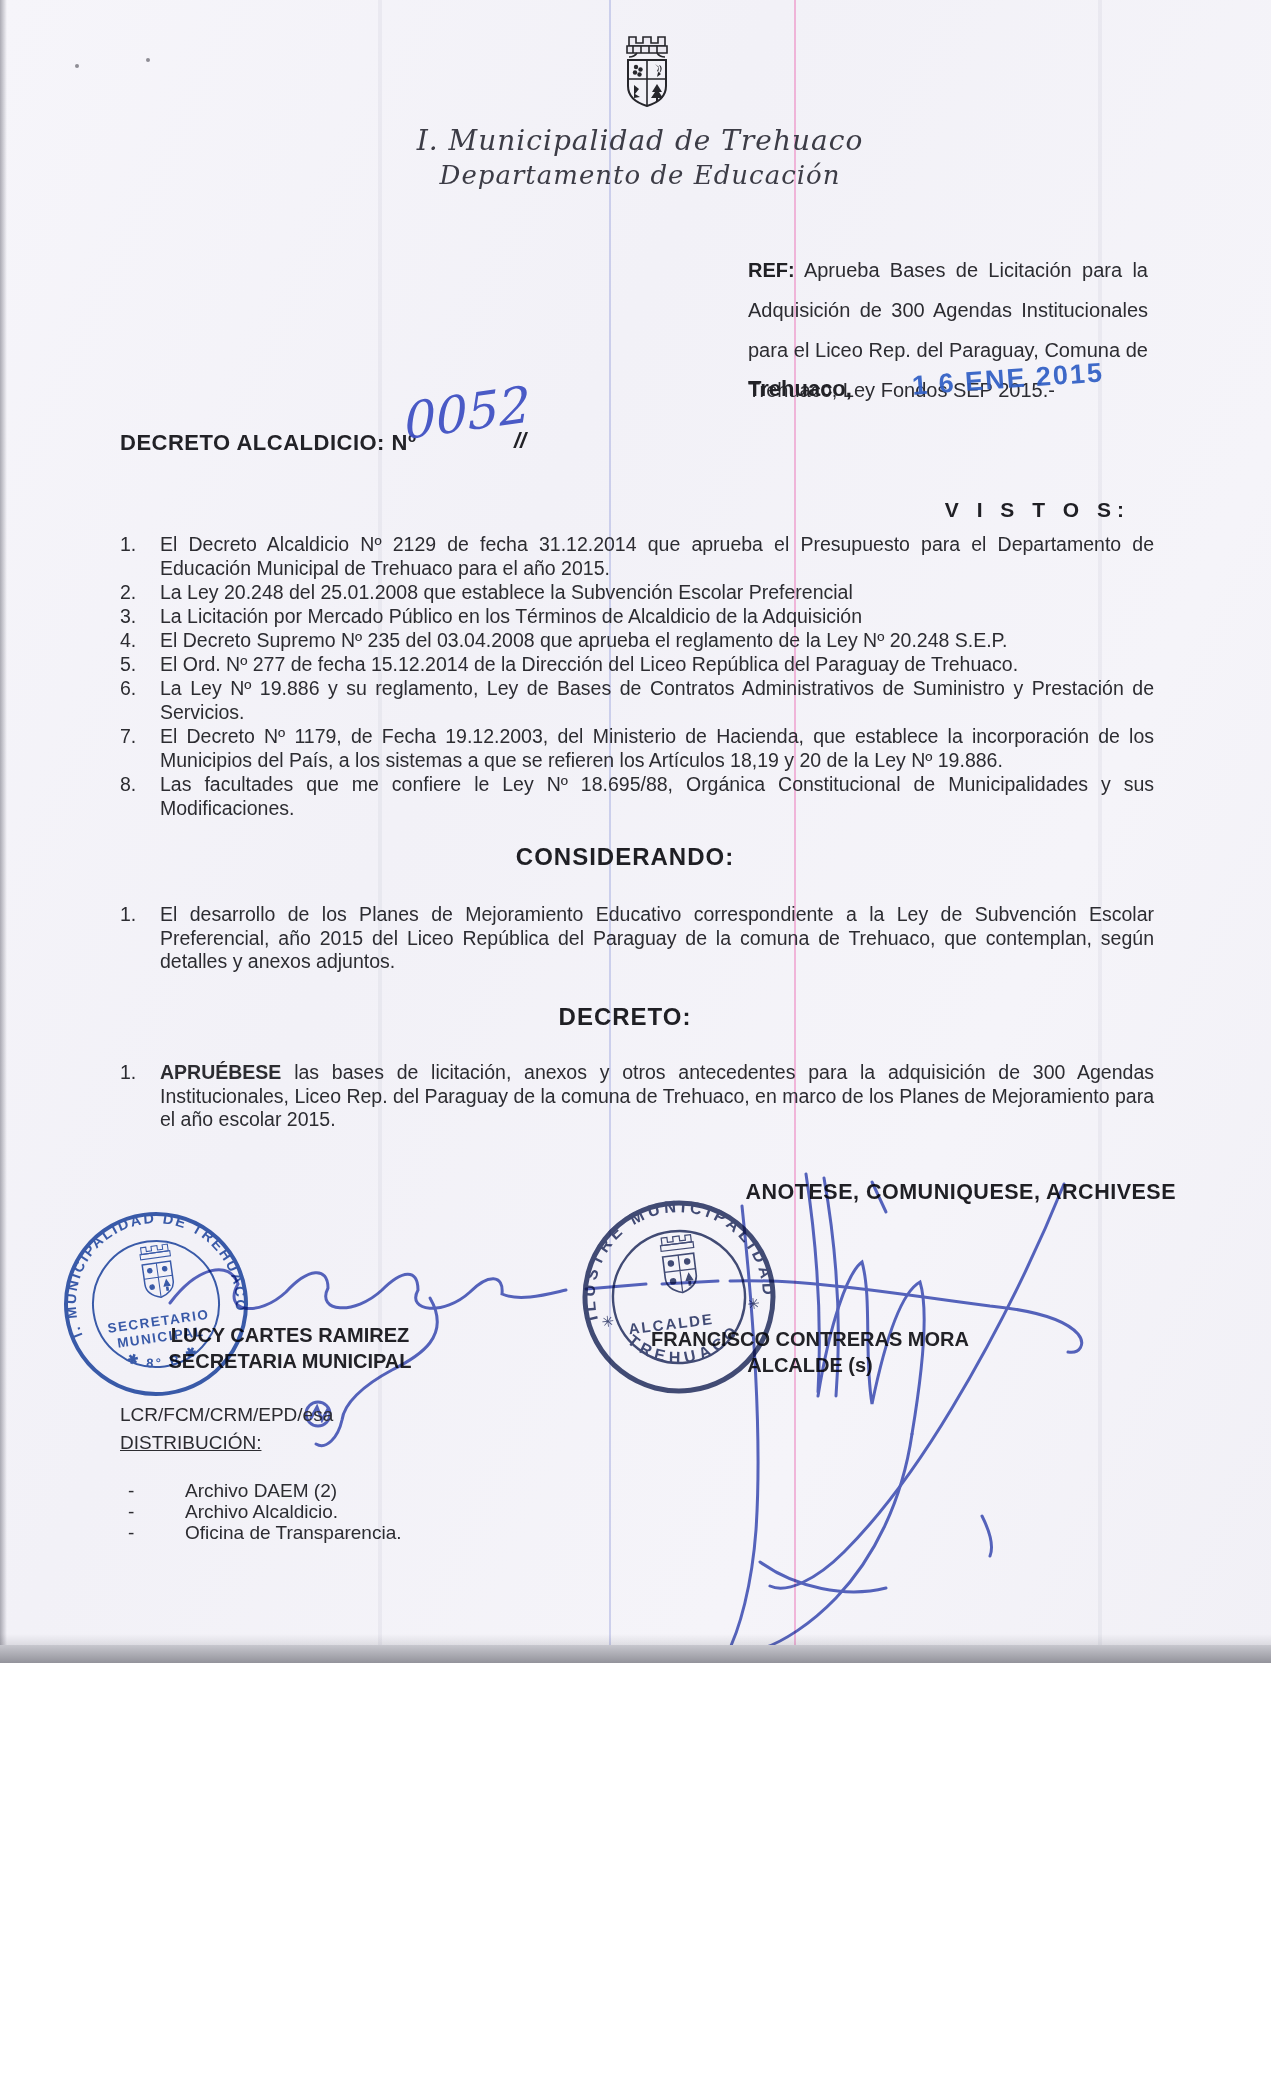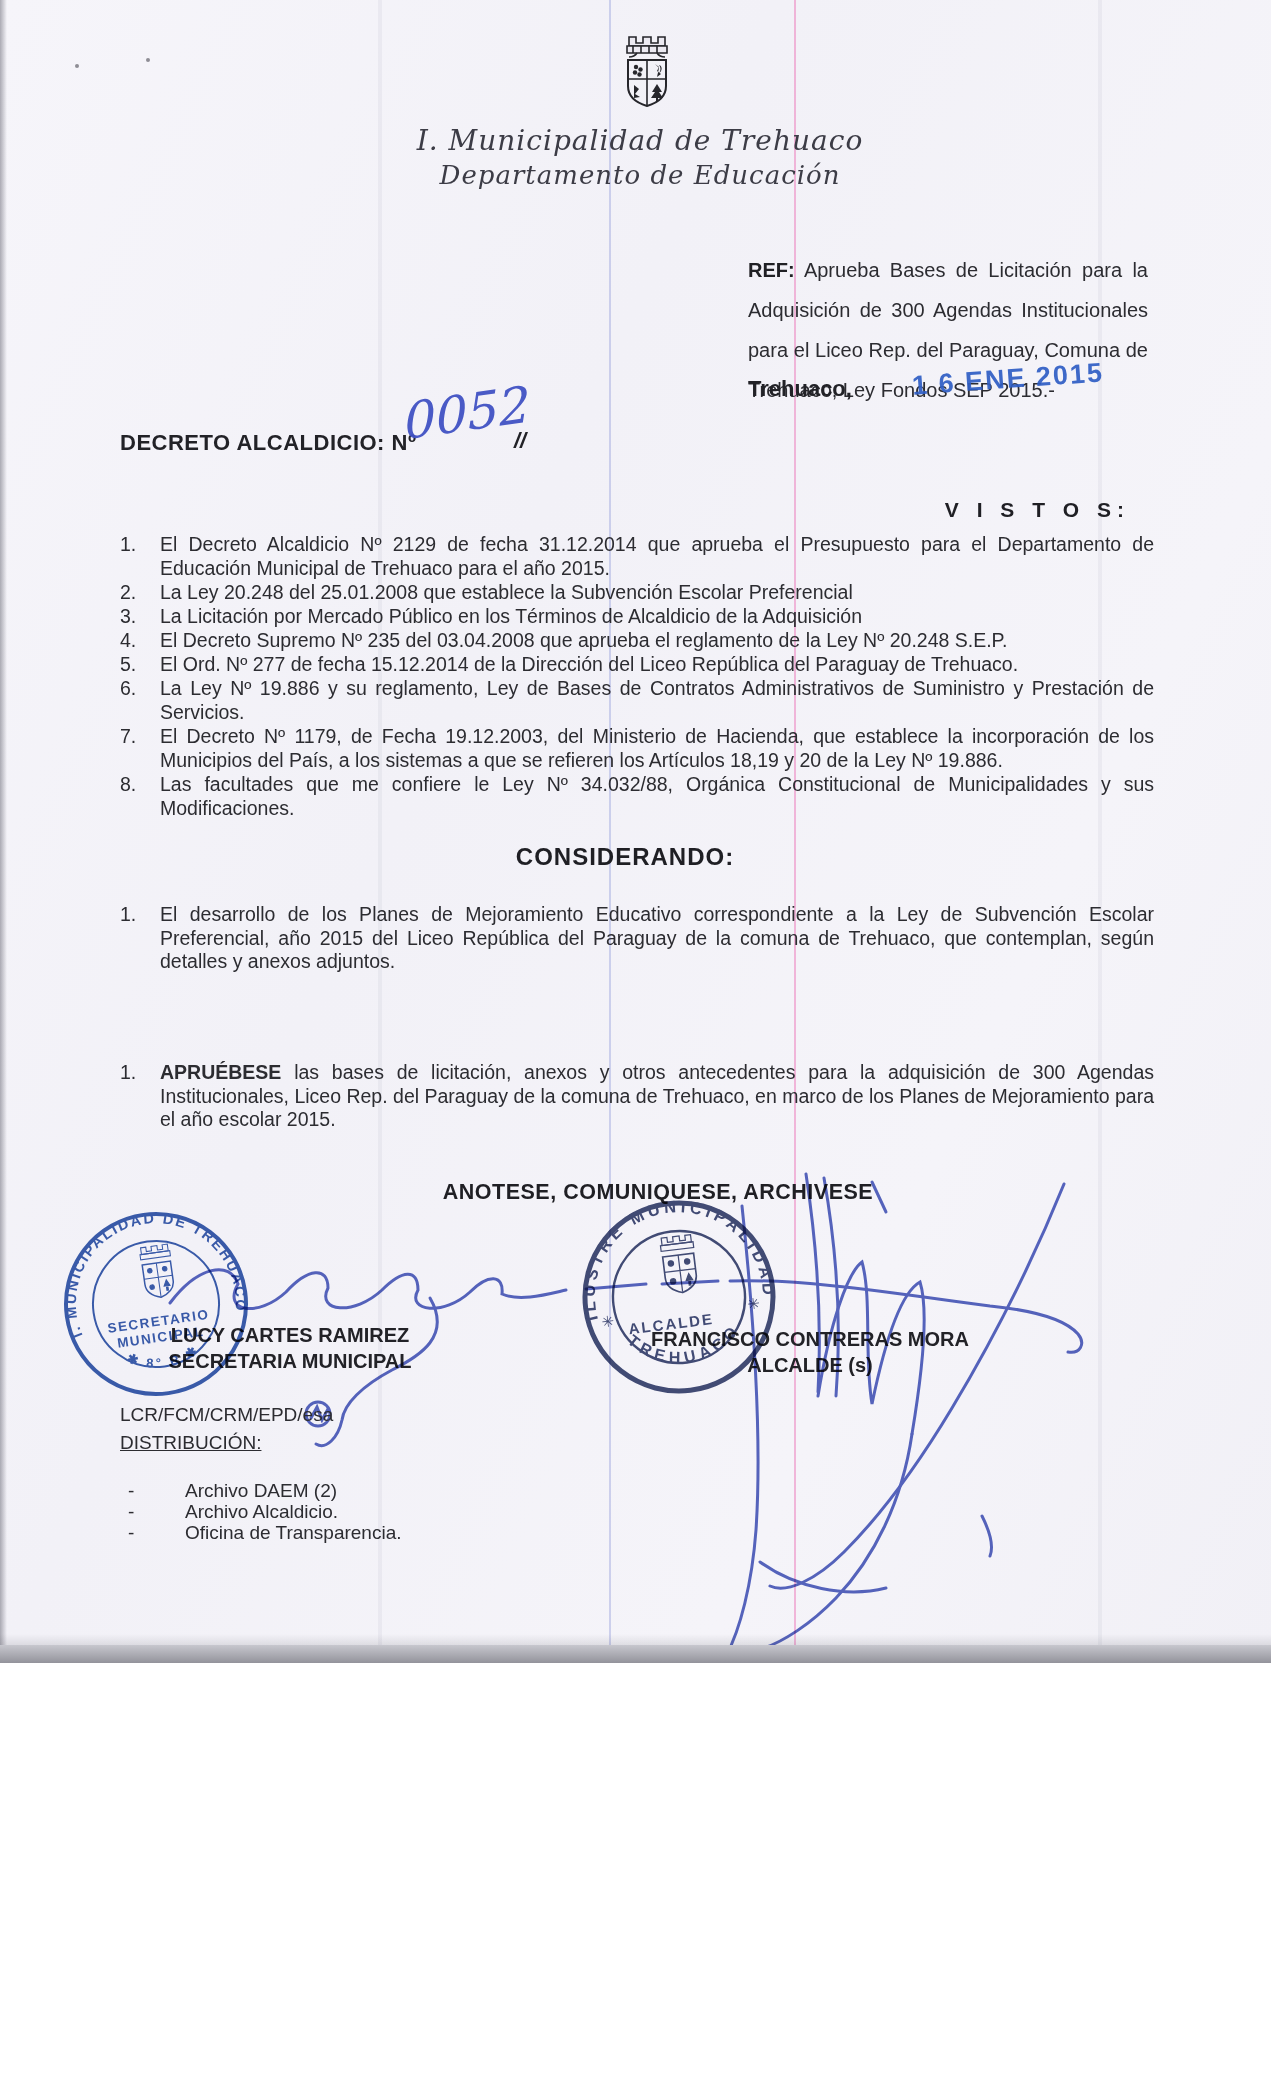--- a/index.html
+++ b/index.html
@@ -46,21 +46,21 @@
   .h-decreto{position:absolute;left:120px;top:1003px;width:1010px;margin:0;text-align:center;
              font-size:24px;font-weight:bold;letter-spacing:1px;color:#1f1f24;}
   
   .list{position:absolute;left:120px;width:1034px;font-size:19.5px;line-height:24px;color:#2c2c31;}
   .list-vistos{top:532px;}
   .list-considerando{top:903px;line-height:23.5px;}
   .list-decreto{top:1061px;line-height:23.5px;}
   .li{display:flex;align-items:flex-start;}
   .num{flex:none;width:40px;}
   .txt{flex:1;margin:0;text-align:justify;}
-  .closing{position:absolute;left:140px;top:1180px;width:1036px;text-align:center;
+  .closing{position:absolute;left:140px;top:1180px;width:1036px;text-align:right;
            font-size:21.5px;font-weight:bold;letter-spacing:.5px;color:#1f1f24;}
   
   .sig{position:absolute;text-align:center;font-weight:bold;color:#222227;}
   .sig .name{font-size:20px;line-height:26px;}
   .sig .title{font-size:20px;line-height:26px;}
   .sig-left{left:105px;top:1322px;width:370px;}
   .sig-right{left:615px;top:1326px;width:390px;}
   
   .footer{position:absolute;left:120px;top:1404px;width:600px;font-size:19px;color:#2c2c31;}
   .initials{margin:0 0 6px 0;}
@@ -145,32 +145,33 @@
         <div class="li">
         <span class="num">6.</span>
         <p class="txt">La Ley Nº 19.886 y su reglamento, Ley de Bases de Contratos Administrativos de Suministro y Prestación de Servicios.</p>
       </div>
         <div class="li">
         <span class="num">7.</span>
         <p class="txt">El Decreto Nº 1179, de Fecha 19.12.2003, del Ministerio de Hacienda, que establece la incorporación de los Municipios del País, a los sistemas a que se refieren los Artículos 18,19 y 20 de la Ley Nº 19.886.</p>
       </div>
         <div class="li">
         <span class="num">8.</span>
-        <p class="txt">Las facultades que me confiere le Ley Nº 34.032/88, Orgánica Constitucional de Municipalidades y sus Modificaciones.</p>
+        <p class="txt">Las facultades que me confiere le Ley Nº 18.695/88, Orgánica Constitucional de Municipalidades y sus Modificaciones.</p>
       </div>
       </div>
 
     <h2 class="h-considerando">CONSIDERANDO:</h2>
     <div class="list list-considerando">
         <div class="li">
         <span class="num">1.</span>
         <p class="txt"><b></b><span>El desarrollo de los Planes de Mejoramiento Educativo correspondiente a la Ley de Subvención Escolar Preferencial, año 2015 del Liceo República del Paraguay de la comuna de Trehuaco, que contemplan, según detalles y anexos adjuntos.</span></p>
       </div>
       </div>
 
+    <h2 class="h-decreto">DECRETO:</h2>
     <div class="list list-decreto">
         <div class="li">
         <span class="num">1.</span>
         <p class="txt"><b>APRUÉBESE</b><span> las bases de licitación, anexos y otros antecedentes para la adquisición de 300 Agendas Institucionales, Liceo Rep. del Paraguay de la comuna de Trehuaco, en marco de los Planes de Mejoramiento para el año escolar 2015.</span></p>
       </div>
       </div>
 
     <div class="closing">ANOTESE, COMUNIQUESE, ARCHIVESE</div>
 
     <div class="sig sig-left">

